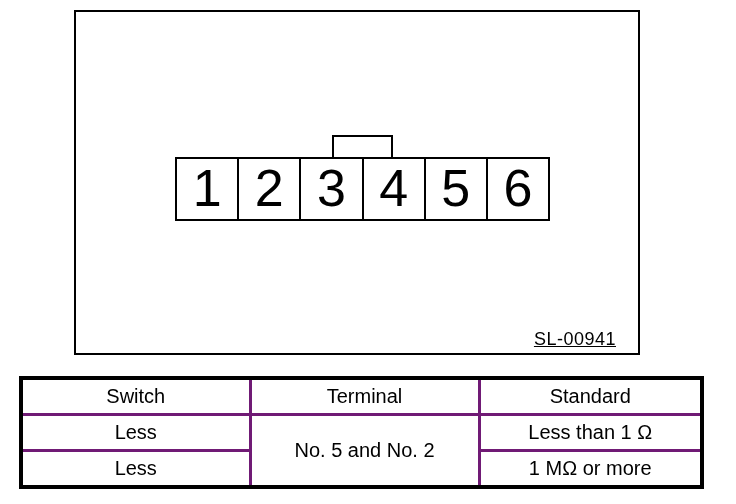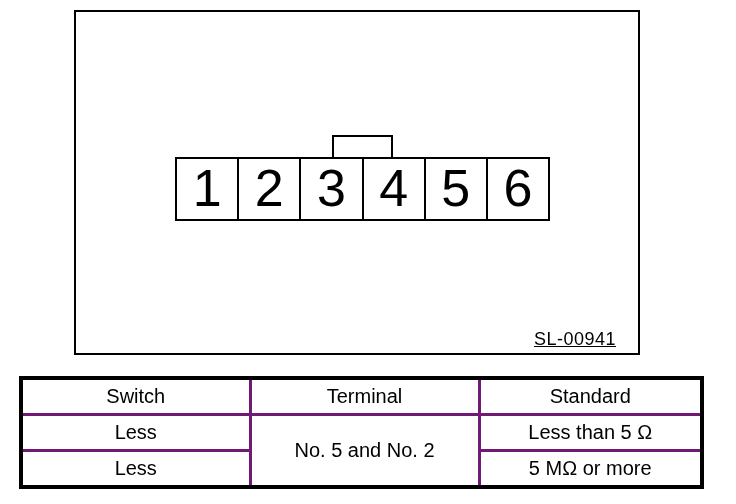--- a/index.html
+++ b/index.html
@@ -123,22 +123,22 @@
     </colgroup>
     <tbody>
       <tr>
         <th>Switch</th>
         <th>Terminal</th>
         <th>Standard</th>
       </tr>
       <tr>
         <td>Less</td>
         <td rowspan="2">No. 5 and No. 2</td>
-        <td>Less than 5 Ω</td>
+        <td>Less than 1 Ω</td>
       </tr>
       <tr>
         <td>Less</td>
-        <td>5 MΩ or more</td>
+        <td>1 MΩ or more</td>
       </tr>
     </tbody>
   </table>
 
 </div>
 
 </body></html>

